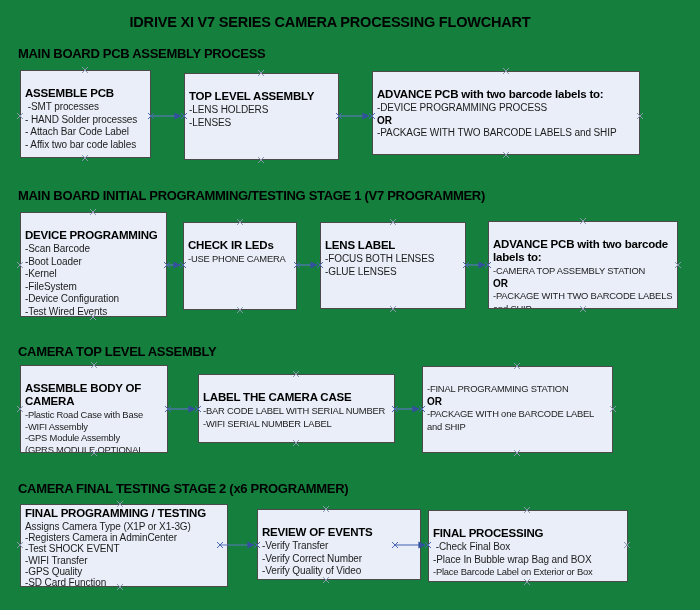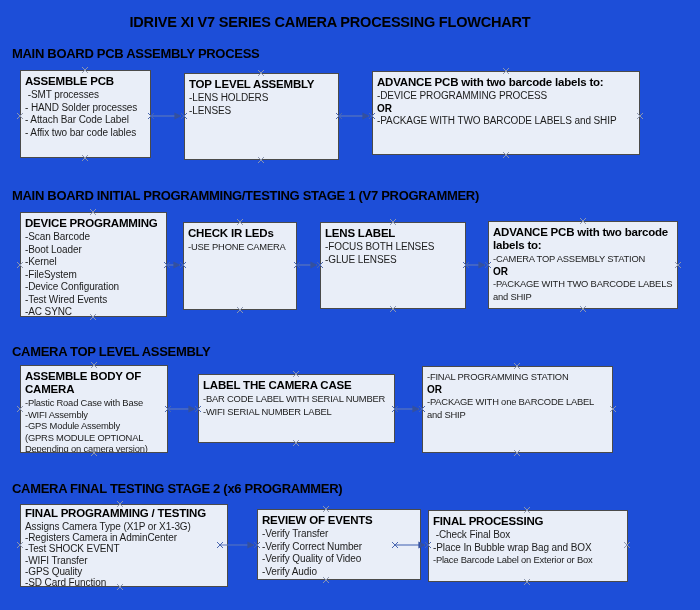--- a/index.html
+++ b/index.html
@@ -1,31 +1,31 @@
 <!DOCTYPE html>
 <html><head>
 <meta charset="utf-8">
 <style>
   * { margin:0; padding:0; box-sizing:border-box; }
   html,body { background:#ffffff; }
   body { font-family:"Liberation Sans", sans-serif; }
   #canvas {
-    position:relative; width:700px; height:610px; background:#1d4ed8; overflow:hidden;
+    position:relative; width:700px; height:610px; background:#15803d; overflow:hidden;
   }
   .chart-title {
     position:absolute; left:0; top:14px; width:660px; text-align:center;
     font-size:14.5px; font-weight:bold; letter-spacing:-0.2px; color:#000;
   }
   .section-heading {
-    position:absolute; left:12px;
+    position:absolute; left:18px;
     font-size:13px; font-weight:bold; letter-spacing:-0.3px; color:#000; white-space:pre;
   }
   .box {
     position:absolute; background:#e9eef8; border:1px solid #4a4a4a;
-    padding:4px 4px 2px 4px; overflow:hidden;
+    padding:16px 4px 2px 4px; overflow:hidden;
   }
   .box-title {
     font-size:11.5px; font-weight:bold; letter-spacing:-0.2px;
     color:#000; line-height:13px; margin-bottom:1px;
   }
   .box-line {
     font-size:10px; color:#1c1c1c; line-height:12.5px; white-space:pre; letter-spacing:-0.1px;
   }
   .box-line.b { font-weight:bold; color:#000; }
   .box-line.wrap { white-space:pre-wrap; }

